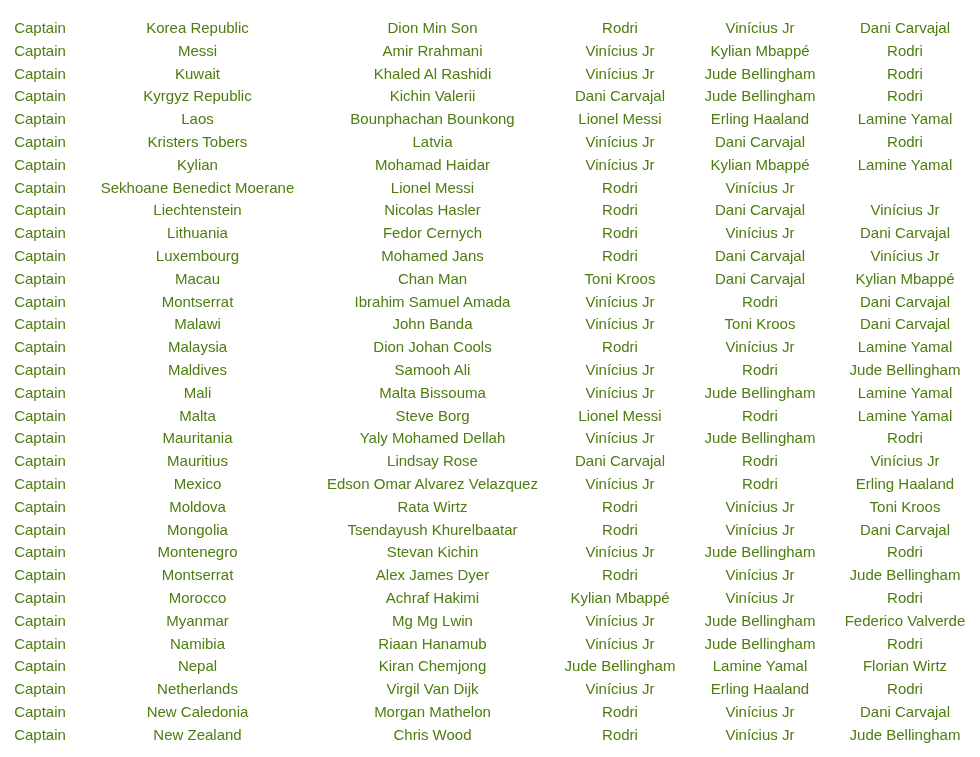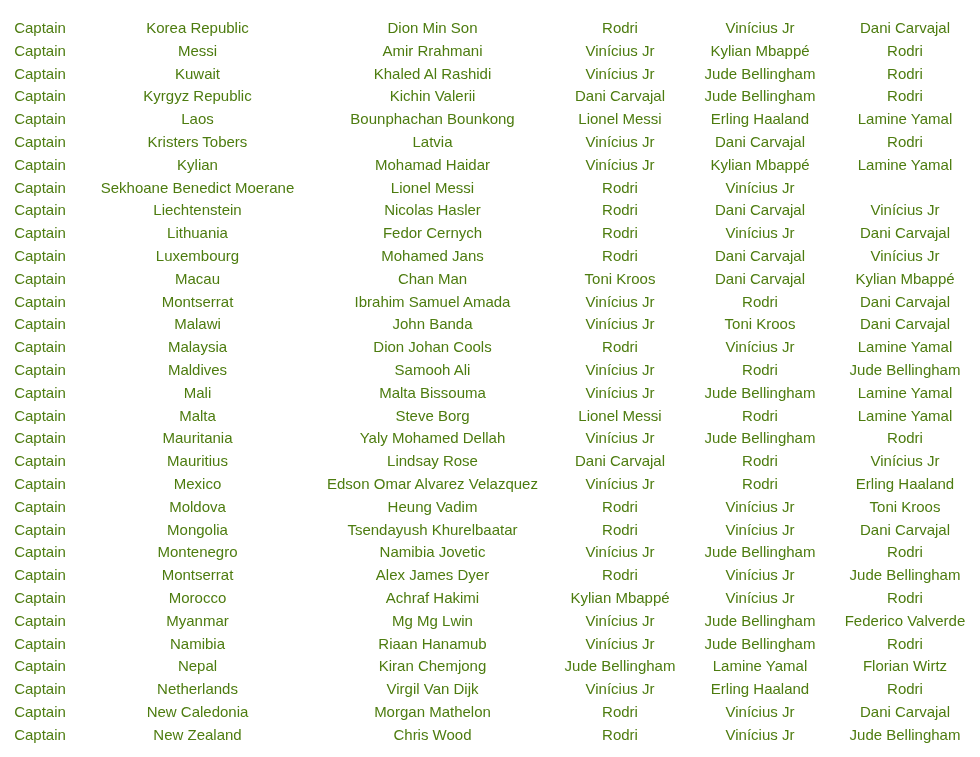--- a/index.html
+++ b/index.html
@@ -198,37 +198,37 @@
       <div class="table-cell">Captain</div>
       <div class="table-cell">Mexico</div>
       <div class="table-cell">Edson Omar Alvarez Velazquez</div>
       <div class="table-cell">Vinícius Jr</div>
       <div class="table-cell">Rodri</div>
       <div class="table-cell">Erling Haaland</div>
     </div>
     <div class="table-row">
       <div class="table-cell">Captain</div>
       <div class="table-cell">Moldova</div>
-      <div class="table-cell">Heung Vadim</div>
+      <div class="table-cell">Rata Wirtz</div>
       <div class="table-cell">Rodri</div>
       <div class="table-cell">Vinícius Jr</div>
       <div class="table-cell">Toni Kroos</div>
     </div>
     <div class="table-row">
       <div class="table-cell">Captain</div>
       <div class="table-cell">Mongolia</div>
       <div class="table-cell">Tsendayush Khurelbaatar</div>
       <div class="table-cell">Rodri</div>
       <div class="table-cell">Vinícius Jr</div>
       <div class="table-cell">Dani Carvajal</div>
     </div>
     <div class="table-row">
       <div class="table-cell">Captain</div>
       <div class="table-cell">Montenegro</div>
-      <div class="table-cell">Namibia Jovetic</div>
+      <div class="table-cell">Stevan Kichin</div>
       <div class="table-cell">Vinícius Jr</div>
       <div class="table-cell">Jude Bellingham</div>
       <div class="table-cell">Rodri</div>
     </div>
     <div class="table-row">
       <div class="table-cell">Captain</div>
       <div class="table-cell">Montserrat</div>
       <div class="table-cell">Alex James Dyer</div>
       <div class="table-cell">Rodri</div>
       <div class="table-cell">Vinícius Jr</div>

